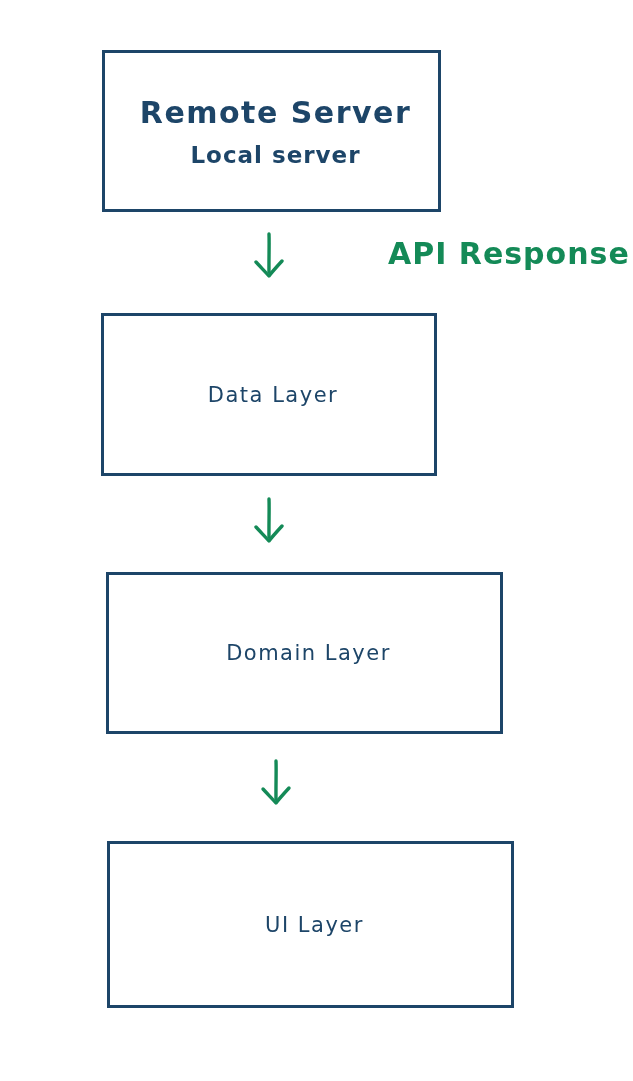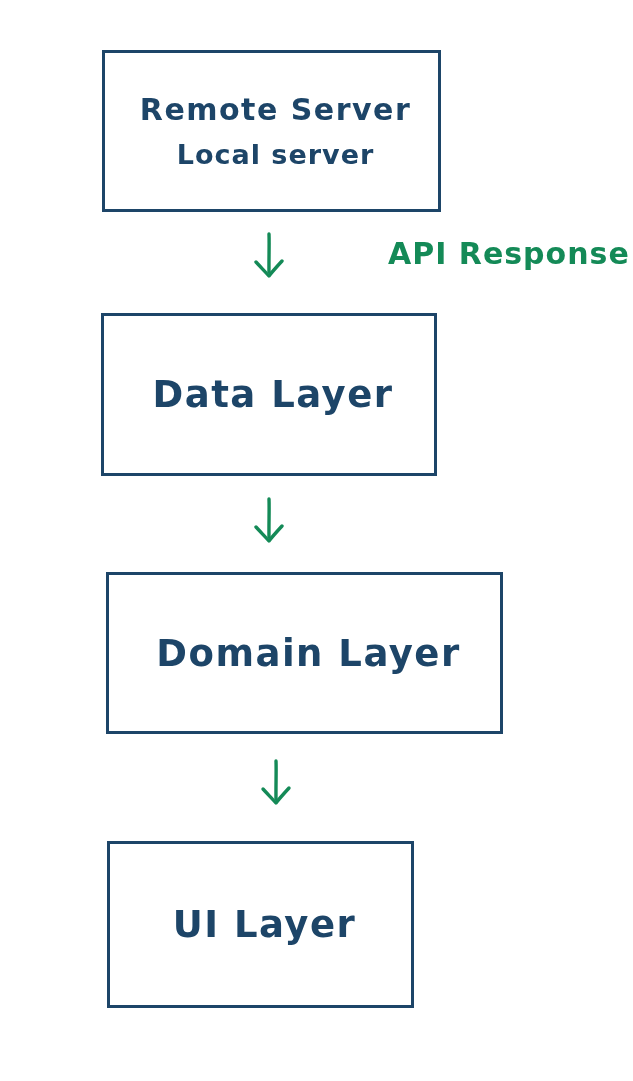--- a/index.html
+++ b/index.html
@@ -31,36 +31,36 @@
     text-align: center;
     padding-left: 8px;
   }
   .node-line-1 {
     font-size: 30px;
     font-weight: bold;
     letter-spacing: 1.5px;
     color: var(--ink);
   }
   .node-line-2 {
-    font-size: 27px;
+    font-size: 23px;
     font-weight: bold;
     letter-spacing: 1px;
     margin-top: 12px;
     color: var(--ink);
   }
   .node-label {
-    font-size: 37px;
-    font-weight: bold;
+    font-size: 21px;
+    font-weight: normal;
     letter-spacing: 1.5px;
     color: var(--ink);
   }
   #box-server { left: 102px; top: 50px;  width: 339px; height: 162px; }
   #box-data   { left: 101px; top: 313px; width: 336px; height: 163px; }
   #box-domain { left: 106px; top: 572px; width: 397px; height: 162px; }
-  #box-ui     { left: 107px; top: 841px; width: 307px; height: 167px; }
+  #box-ui     { left: 107px; top: 841px; width: 407px; height: 167px; }
 
   .edge-arrow {
     position: absolute;
     width: 40px;
     height: 52px;
   }
   #arrow-1 { left: 249px; top: 231px; }
   #arrow-2 { left: 249px; top: 496px; }
   #arrow-3 { left: 256px; top: 758px; }
 

